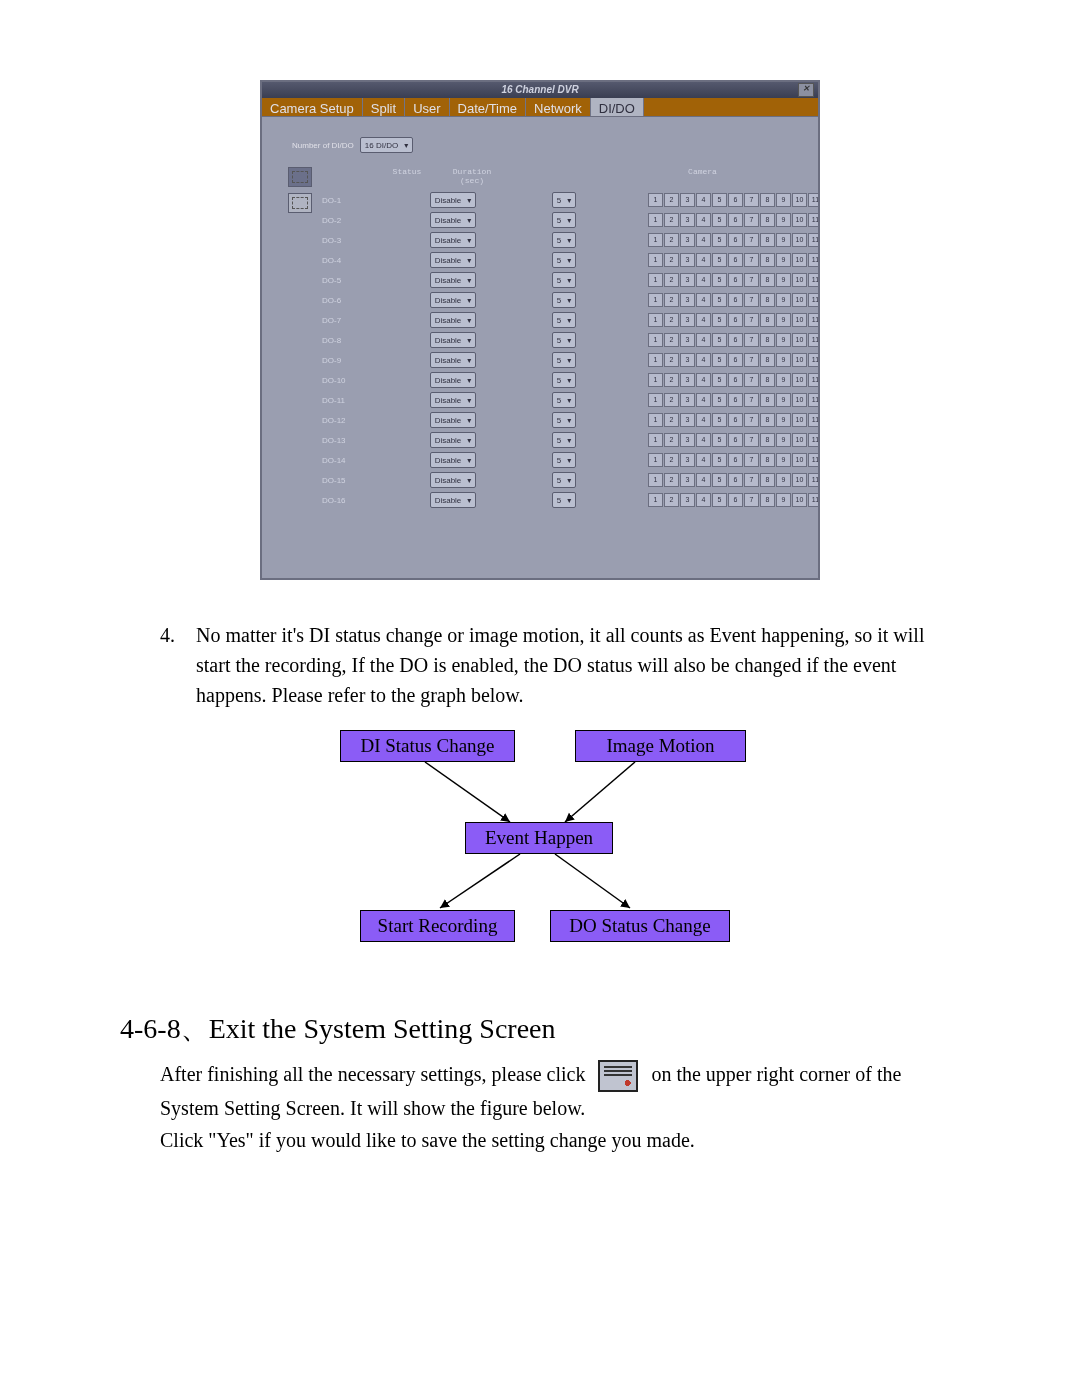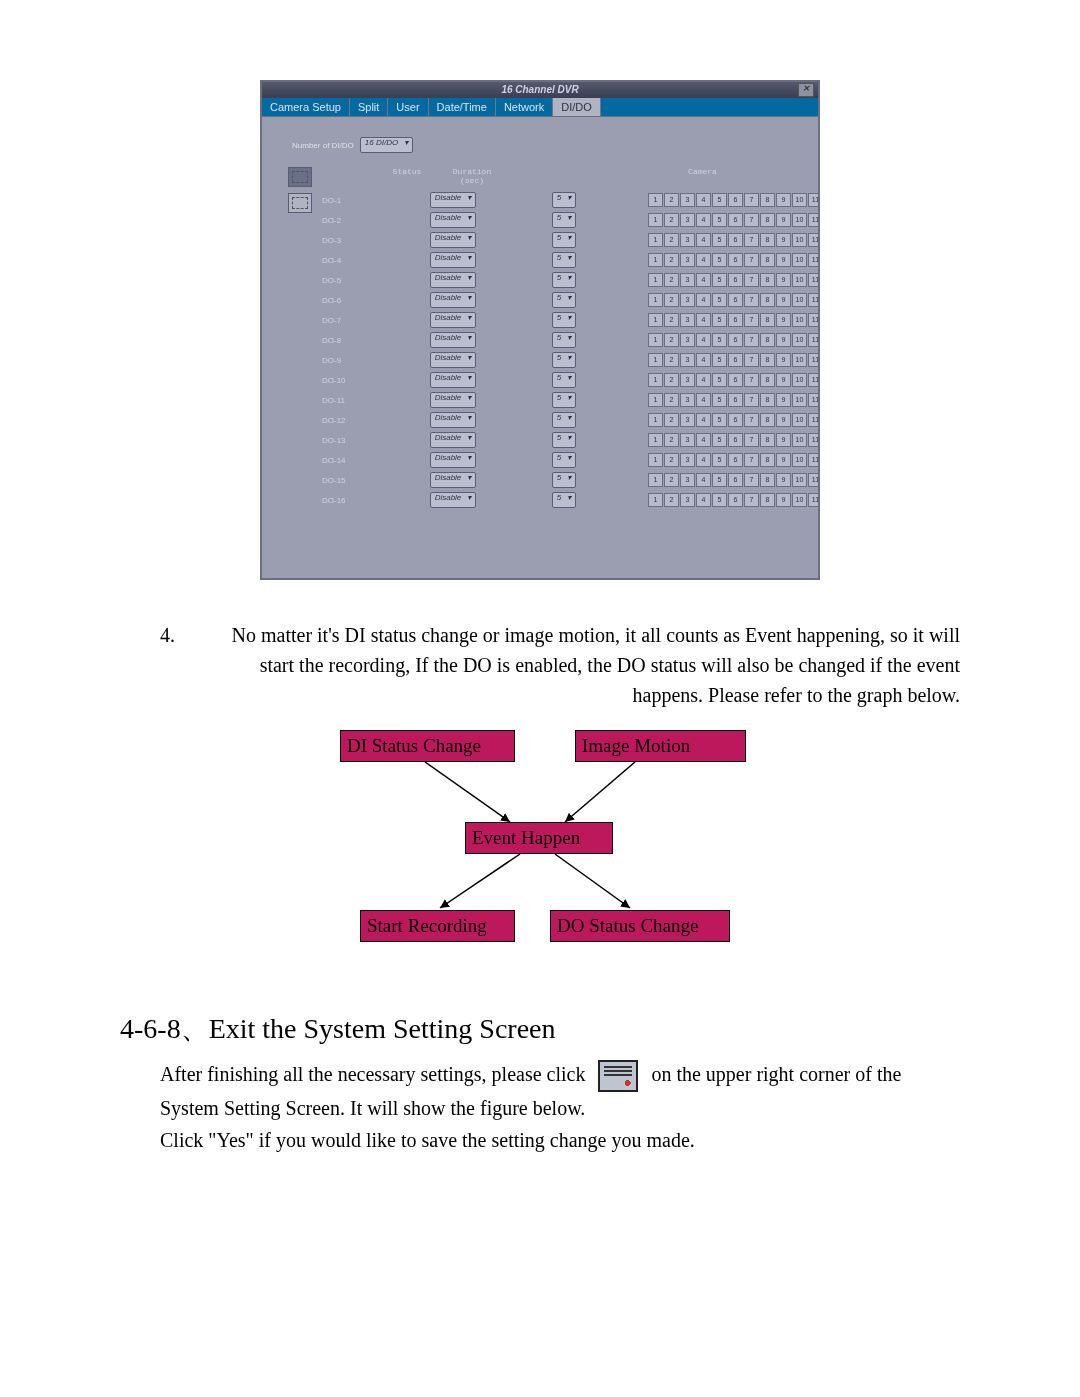--- a/index.html
+++ b/index.html
@@ -47,23 +47,23 @@
     background: #8c90a0;
     border: 1px solid #555;
     font-size: 8px;
     line-height: 10px;
     text-align: center;
     color: #333;
   }
   .dvr-tabs {
     display: flex;
     height: 18px;
-    font-size: 11px;
+    font-size: 13px;
     color: #e0e0e8;
-    background: #0369a1;
+    background: #a16207;
     border-bottom: 1px solid #6b6e80;
   }
   .dvr-tab {
     padding: 3px 8px;
     border-right: 1px solid #707488;
     cursor: default;
   }
   .dvr-tab.active {
     background: #b0b4c2;
     color: #303040;
@@ -79,30 +79,29 @@
     display: flex;
     align-items: center;
     gap: 6px;
     font-size: 8px;
     color: #e0e0e8;
     margin-bottom: 14px;
     margin-left: 4px;
   }
   .select-look {
     display: inline-flex;
-    align-items: flex-start;
+    align-items: center;
     height: 14px;
     background: #babfd0;
     color: #303040;
     font-size: 8px;
     padding: 0 4px;
     border: 1px solid #5a5d70;
     border-radius: 2px;
     position: relative;
-    font-style: italic;
   }
   .select-look::after {
     content: "▾";
     font-size: 8px;
     margin-left: 6px;
     color: #303040;
   }
   .do-content {
     display: flex;
   }
@@ -169,35 +168,35 @@
   
   .paragraph {
     font-size: 20px;
     line-height: 1.5;
   }
   .num-item {
     display: flex;
     margin: 0 0 14px 40px;
   }
   .num-item .n { width: 36px; flex: none; }
-  .num-item .t { flex: 1; text-align: right; }
+  .num-item .t { flex: 1; }
 
   
   .flow-wrap {
     position: relative;
     width: 420px;
     height: 220px;
     margin: 20px auto 60px auto;
   }
   .flow-box {
     position: absolute;
     border: 1.5px solid #000;
-    background: #be185d;
+    background: #8b5cf6;
     font-size: 19px;
-    text-align: left;
+    text-align: center;
     padding: 4px 6px;
     box-sizing: border-box;
   }
   svg.flow-lines {
     position: absolute;
     inset: 0;
     width: 100%;
     height: 100%;
   }
 

